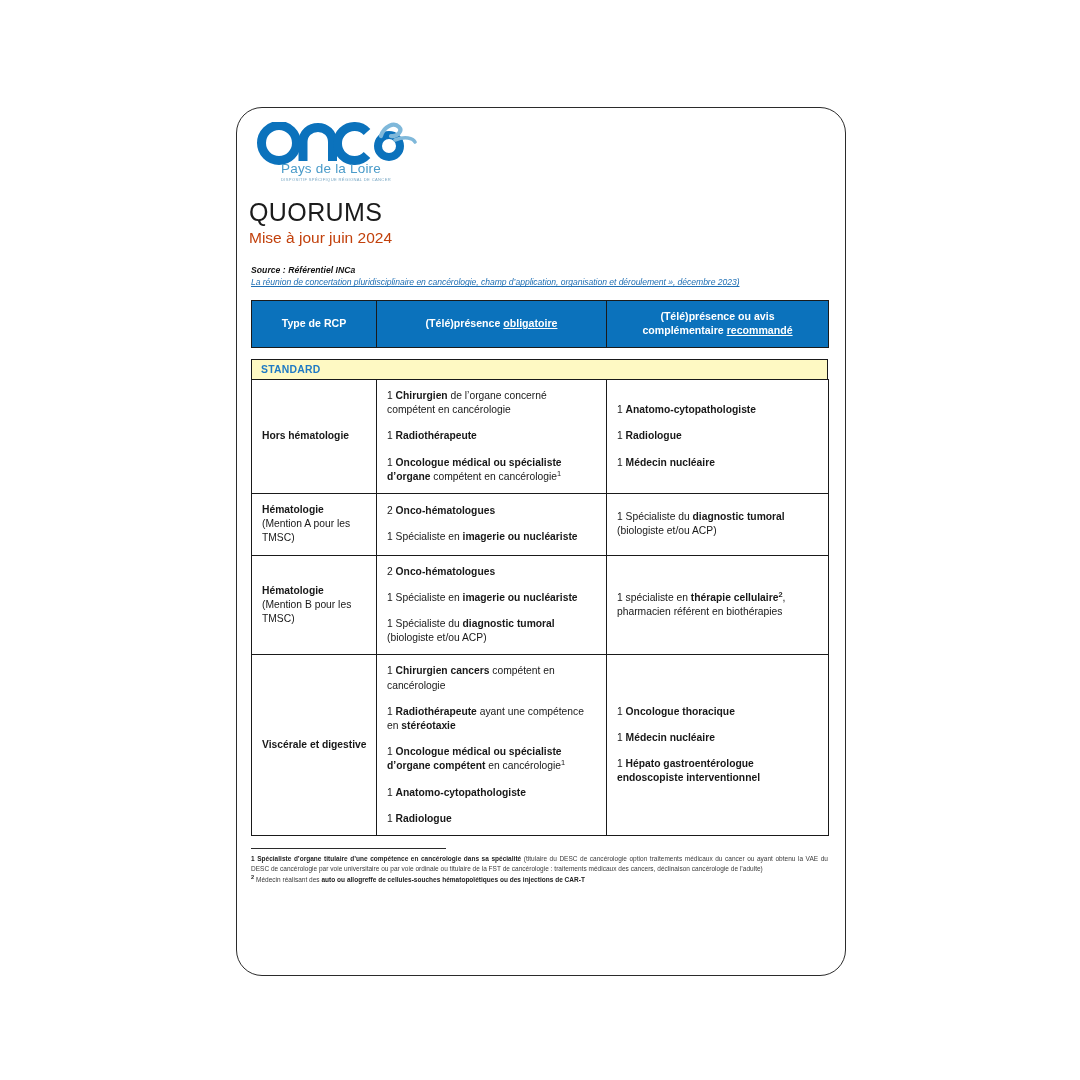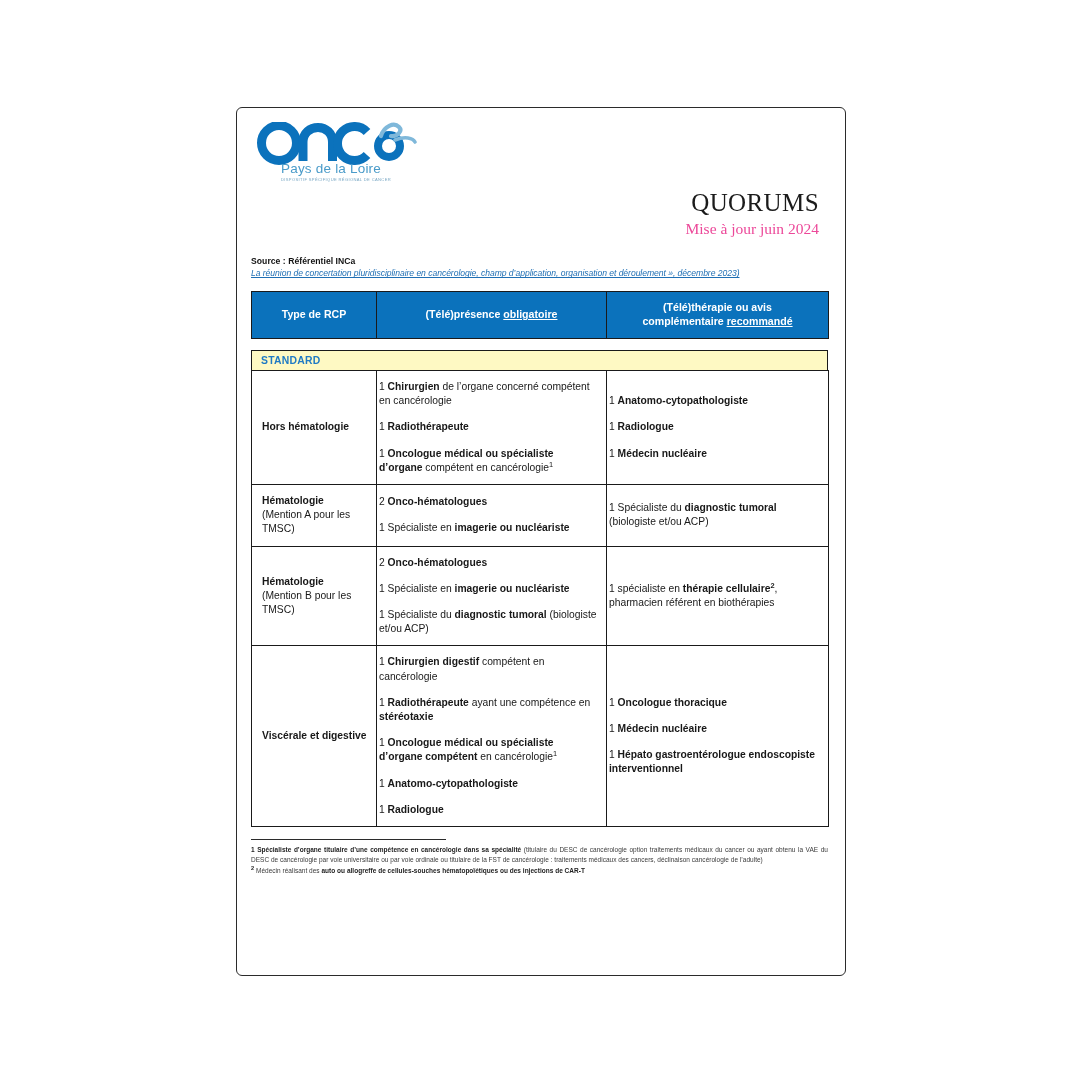--- a/index.html
+++ b/index.html
@@ -15,69 +15,69 @@
   }
 
   #page-sheet {
     position: absolute;
     left: 236px;
     top: 107px;
     width: 610px;
     height: 869px;
     background: #ffffff;
     border: 1.3px solid #2b2b2b;
-    border-radius: 6px;
+    border-radius: 26px;
     box-sizing: border-box;
     overflow: hidden;
   }
 
   .sheet-inner {
     padding: 10px 12px 0 12px;
   }
 
   
   .logo-block {
     position: relative;
     height: 62px;
     margin-left: 6px;
     margin-top: 4px;
   }
   .logo-svg { display: block; }
 
   
   .title-block {
-    text-align: right;
-    margin-top: 5px;
+    text-align: left;
+    margin-top: 14px;
     padding-right: 14px;
-    font-family: Liberation Serif, serif;
   }
   .doc-title {
     font-size: 25px;
     color: #1b1b1b;
     letter-spacing: 0.4px;
     font-weight: 400;
     line-height: 1.12;
   }
   .doc-subtitle {
     font-size: 15.5px;
-    color: #ec4899;
+    color: #c2410c;
     font-weight: 400;
     margin-top: 3px;
     line-height: 1.15;
   }
 
   
   .source-block {
     margin-top: 18px;
     margin-left: 2px;
     line-height: 1.35;
   }
   .source-label {
     font-size: 8.6px;
     font-weight: bold;
+    font-style: italic;
     color: #111;
     letter-spacing: 0.05px;
   }
   .source-link {
     display: block;
     font-size: 8.6px;
     font-style: italic;
     color: #1f6fb4;
     letter-spacing: -0.05px;
     margin-top: 1px;
@@ -124,21 +124,21 @@
   }
 
   
   .body-table { margin-top: -1px; }
   .body-table td {
     border: 1.1px solid #1a1a1a;
     vertical-align: middle;
     font-size: 10.3px;
     color: #181818;
     line-height: 1.38;
-    padding: 9px 9px 9px 2px;
+    padding: 9px 9px 9px 10px;
   }
   .body-table td.c-type {
     font-weight: bold;
     padding-left: 10px;
   }
   .body-table td.c-type .sub {
     font-weight: normal;
     margin-top: 20px;
   }
   .body-table td.c-list p {
@@ -214,21 +214,21 @@
           <col class="c2">
           <col class="c3">
         </colgroup>
       <tbody>
         <tr>
           <td class="hdr-cell">Type de RCP</td>
           <td class="hdr-cell">
             <span>(Télé)présence </span><u>obligatoire</u>
           </td>
           <td class="hdr-cell">
-            <span>(Télé)thérapie ou avis</span><br>
+            <span>(Télé)présence ou avis</span><br>
             <span>complémentaire </span><u>recommandé</u>
           </td>
         </tr>
       </tbody>
     </table>
 
     <div id="sections-host">
         <table class="tbl section-table">
           <tbody>
             <tr>
@@ -282,21 +282,21 @@
                 <p>1 Spécialiste en <b>imagerie ou nucléariste</b></p>
                 <p>1 Spécialiste du <b>diagnostic tumoral</b> (biologiste et/ou ACP)</p>
               </td>
               <td class="c-list">
                 <p>1 spécialiste en <b>thérapie cellulaire<sup>2</sup></b>, pharmacien référent en biothérapies</p>
               </td>
             </tr>
             <tr>
               <td class="c-type">Viscérale et digestive</td>
               <td class="c-list">
-                <p>1 <b>Chirurgien digestif</b> compétent en cancérologie</p>
+                <p>1 <b>Chirurgien cancers</b> compétent en cancérologie</p>
                 <p>1 <b>Radiothérapeute</b> ayant une compétence en <b>stéréotaxie</b></p>
                 <p>1 <b>Oncologue médical ou spécialiste d’organe compétent</b> en cancérologie<sup>1</sup></p>
                 <p>1 <b>Anatomo-cytopathologiste</b></p>
                 <p>1 <b>Radiologue</b></p>
               </td>
               <td class="c-list">
                 <p>1 <b>Oncologue thoracique</b></p>
                 <p>1 <b>Médecin nucléaire</b></p>
                 <p>1 <b>Hépato gastroentérologue endoscopiste interventionnel</b></p>
               </td>

